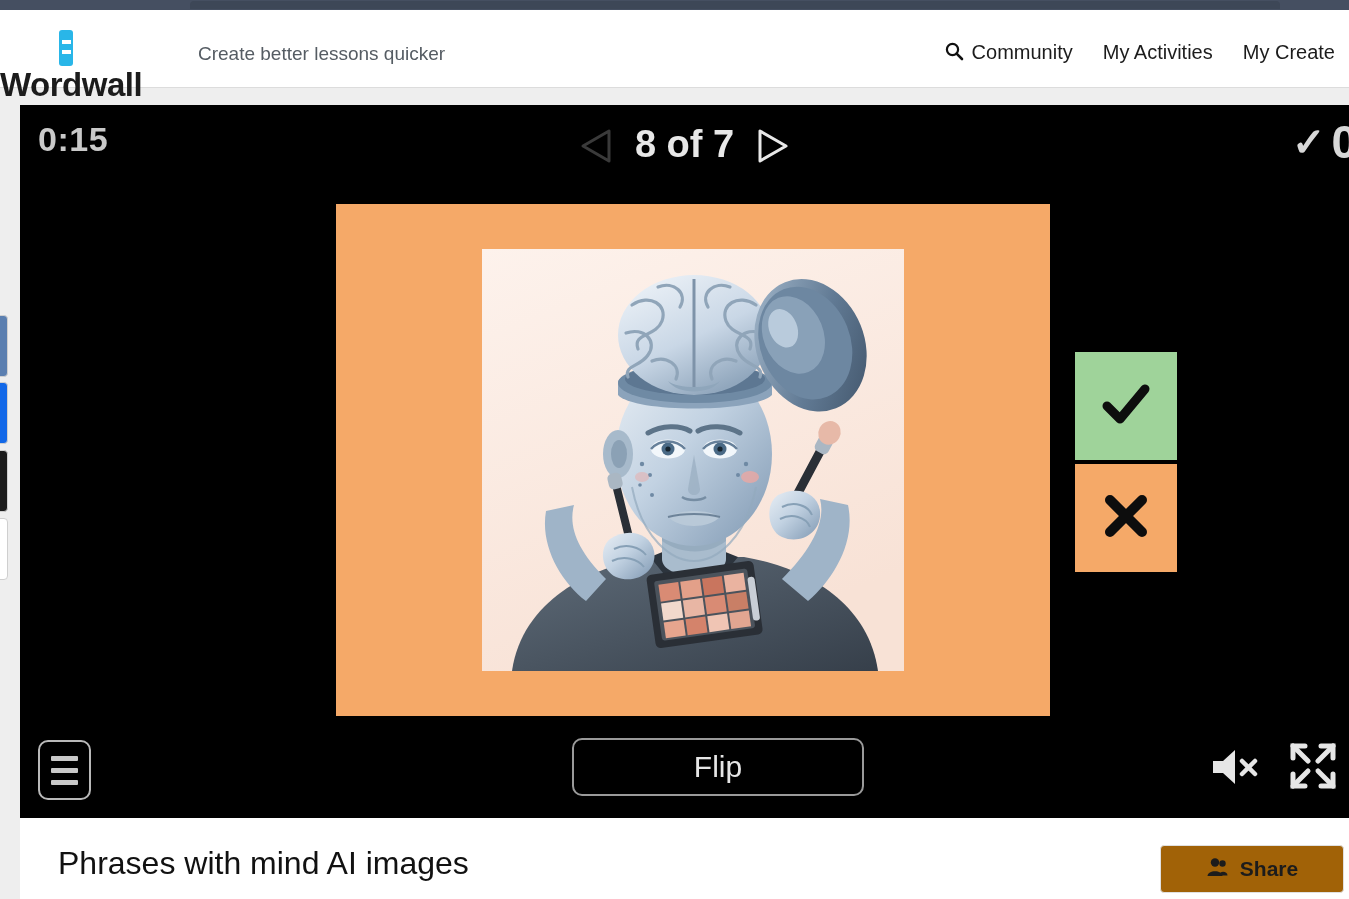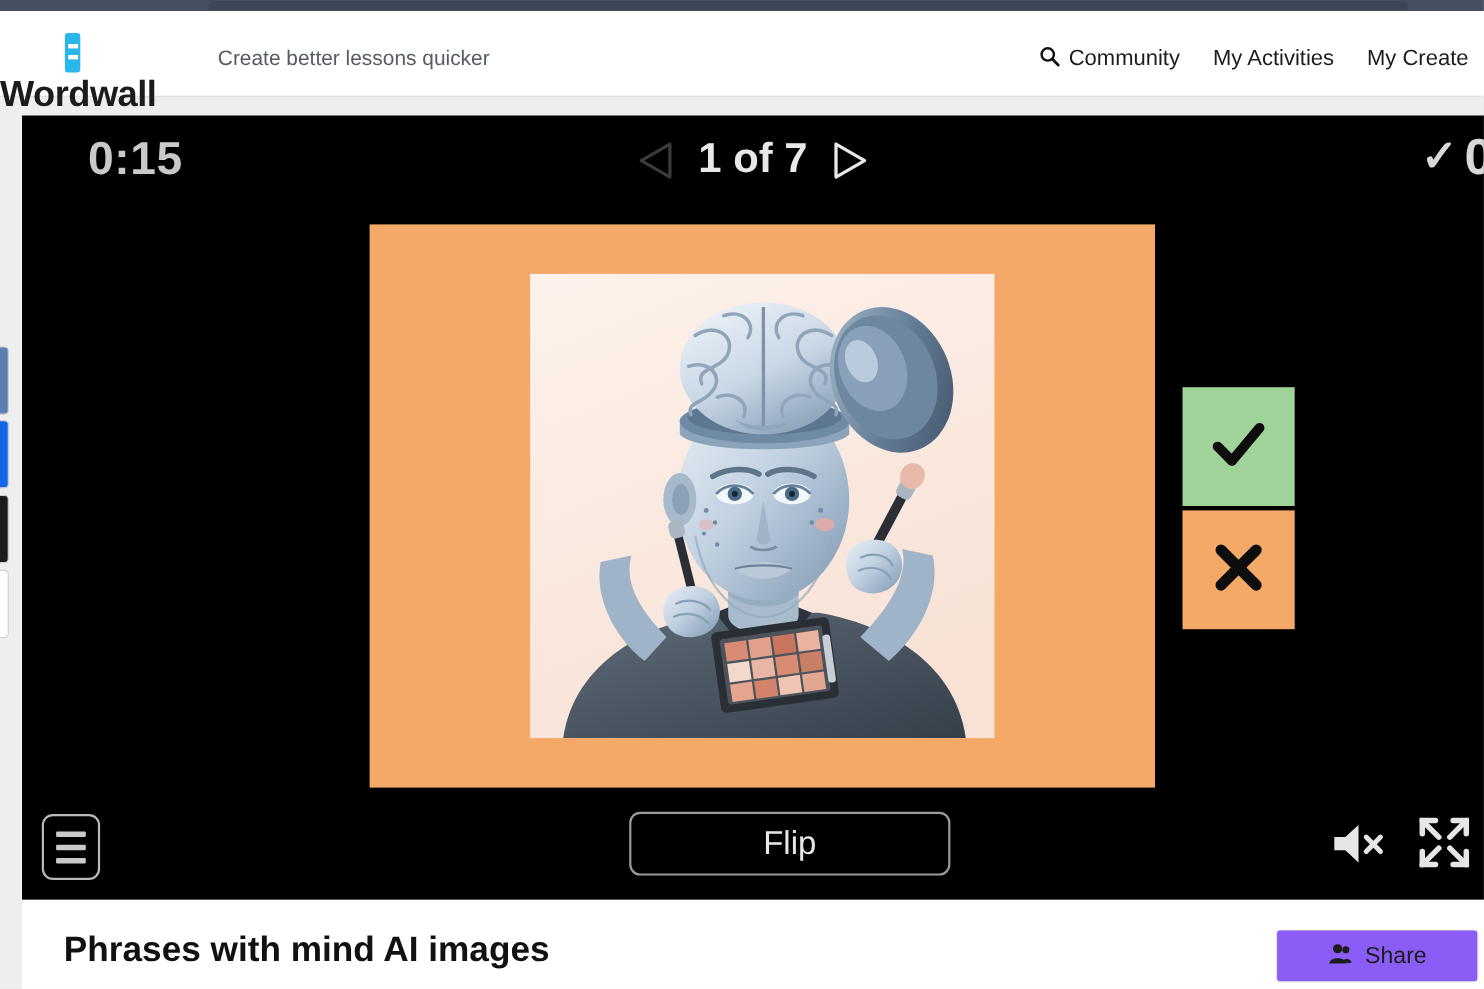--- a/index.html
+++ b/index.html
@@ -56,21 +56,21 @@
   .tagline {
     position: absolute; left: 198px; top: 33px;
     font-size: 19px; color: #555c63;
   }
   .nav {
     position: absolute; right: 14px; top: 31px;
     display: flex; align-items: center; gap: 30px;
   }
   .nav-item {
     font-size: 20px; color: #1c1c1c;
-    display: flex; align-items: center; gap: 8px;
+    display: flex; align-items: flex-start; gap: 8px;
     cursor: pointer; white-space: nowrap;
   }
   .search-glyph { display: inline-block; line-height: 1; }
 
   
   .sidebar-stub {
     position: absolute; left: -8px;
     width: 16px; border-radius: 4px;
   }
   .stub-1 { top: 315px; height: 62px; background: #5b7fb0; border: 1px solid #cfcfcf; }
@@ -80,22 +80,22 @@
 
   
   .game-stage {
     position: absolute; left: 20px; top: 105px;
     width: 1329px; height: 713px;
     background: #000000;
     overflow: hidden;
   }
   .timer {
     position: absolute; left: 18px; top: 15px;
-    font-size: 42px; font-weight: bold;
-    color: #c9c9c9; letter-spacing: 0.5px; margin-left: 42px;
+    font-size: 34px; font-weight: bold;
+    color: #c9c9c9; letter-spacing: 0.5px;
   }
   .pager {
     position: absolute; left: 0; right: 0; top: 20px;
     display: flex; justify-content: center; align-items: center; gap: 22px;
     pointer-events: none;
   }
   .pager > * { pointer-events: auto; }
   .arrow { width: 34px; height: 40px; cursor: pointer; }
   .arrow svg { display: block; width: 100%; height: 100%; }
   .pager-label {
@@ -172,29 +172,30 @@
   .mute-btn svg, .full-btn svg { width: 100%; height: 100%; display: block; }
 
   
   .footer {
     position: absolute; left: 20px; top: 818px;
     width: 1329px; height: 81px;
     background: #ffffff;
   }
   .activity-title {
     position: absolute; left: 38px; top: 27px;
-    font-size: 32px; font-weight: bold; color: #111111;
+    font-size: 32px; font-weight: normal; color: #111111;
   }
   .share-btn {
     position: absolute; right: 5px; top: 27px;
     width: 184px; height: 48px;
-    background: #8b5cf6; border: 1px solid #e0e0e0;
+    background: #a16207; border: 1px solid #e0e0e0;
     border-radius: 4px;
     display: flex; align-items: center; justify-content: center; gap: 12px;
     cursor: pointer;
+    font-weight: bold;
   }
   .share-btn .label { font-size: 21px; color: #1c1c1c; }
   .share-btn svg { width: 22px; height: 22px; }
 </style>
 </head>
 <body>
 
 <div class="chrome-bar">
   <div class="inner-strip"></div>
 </div>
@@ -233,21 +234,21 @@
 <div class="game-stage">
 
   <div class="timer">0:15</div>
 
   <div class="pager">
     <div class="arrow">
       <svg viewBox="0 0 34 40">
         <polygon points="4,20 30,5 30,35" fill="none" stroke="#3a3a3a" stroke-width="3" stroke-linejoin="round"></polygon>
       </svg>
     </div>
-    <div class="pager-label">1 of 7</div>
+    <div class="pager-label">8 of 7</div>
     <div class="arrow">
       <svg viewBox="0 0 34 40">
         <polygon points="30,20 4,5 4,35" fill="none" stroke="#e8e8e8" stroke-width="3" stroke-linejoin="round"></polygon>
       </svg>
     </div>
   </div>
 
   <div class="score">
     <span class="tick">✓</span>
     <span class="num">0</span>

